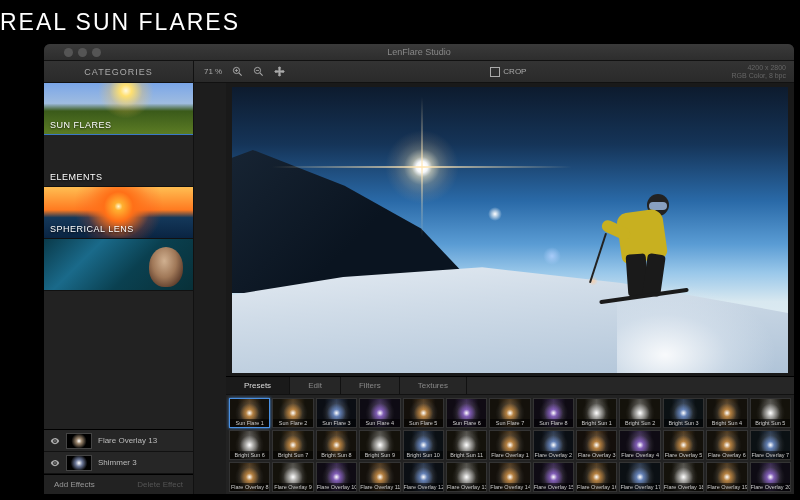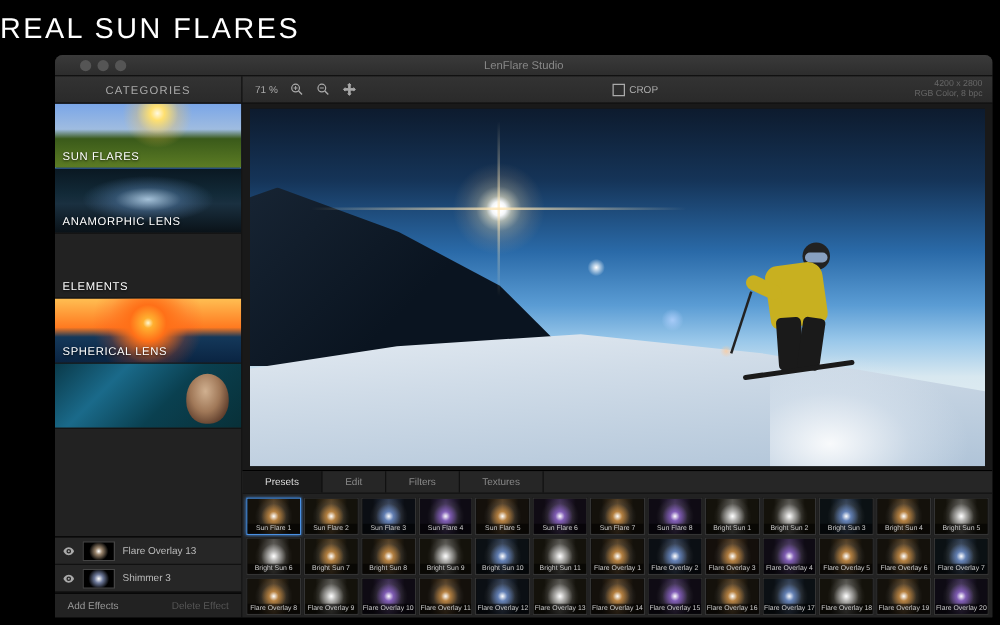--- a/index.html
+++ b/index.html
@@ -54,21 +54,21 @@
     display:flex;
     align-items:center;
     font-size:8px;
     color:#aaa;
   }
   .tb-left { width:150px; text-align:center; letter-spacing:1px; border-right:1px solid #111; height:100%; display:flex; align-items:center; justify-content:center; font-size:9px; color:#aaa;}
   .tb-mid { flex:1; display:flex; align-items:center; gap:10px; padding:0 10px;}
   .tb-btn { color:#aaa; display:flex; align-items:center; gap:3px;}
   .tb-btn svg { width:11px; height:11px; fill:#aaa; stroke:#aaa;}
   .tb-right { text-align:right; padding-right:8px; color:#666; font-size:7px; line-height:1.1;}
-  .main-row { flex:1; display:flex; overflow:hidden; }
+  .main-row { flex:1; display:flex; overflow:hidden;gap:32px; }
   .sidebar {
     width:150px; border-right:1px solid #111;
     background:#222;
     display:flex; flex-direction:column;
   }
   .cat-list { flex:1; overflow:hidden; }
   .cat {
     position:relative; height:52px;
     border-bottom:1px solid #111;
   }
@@ -236,24 +236,20 @@
     </div>
   </div>
 
   <div class="main-row">
     <div class="sidebar">
       <div class="cat-list" id="cat-list">
           <div class="cat cat0 selected">
             <div class="cat-bg"></div>
             <div class="cat-label">SUN FLARES</div>
           </div>
-          <div class="cat cat1">
-            <div class="cat-bg"></div>
-            <div class="cat-label">ANAMORPHIC LENS</div>
-          </div>
           <div class="cat cat3">
             <div class="cat-bg"></div>
             <div class="cat-label">ELEMENTS</div>
           </div>
           <div class="cat cat2">
             <div class="cat-bg"></div>
             <div class="cat-label">SPHERICAL LENS</div>
           </div>
           <div class="cat cat4">
             <div class="cat-bg"></div>

